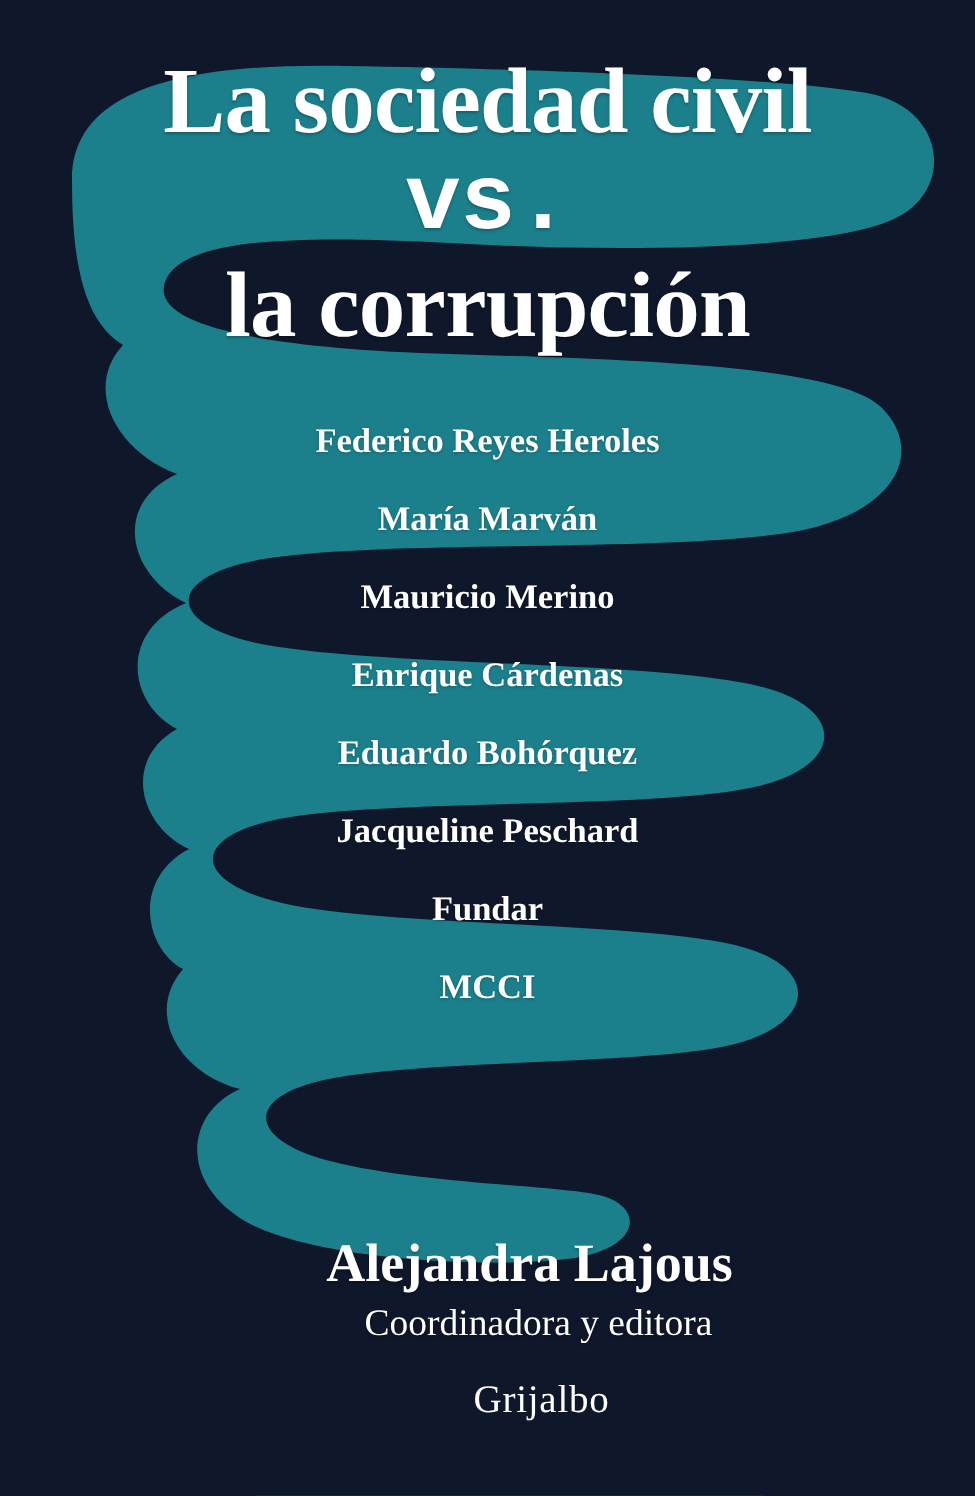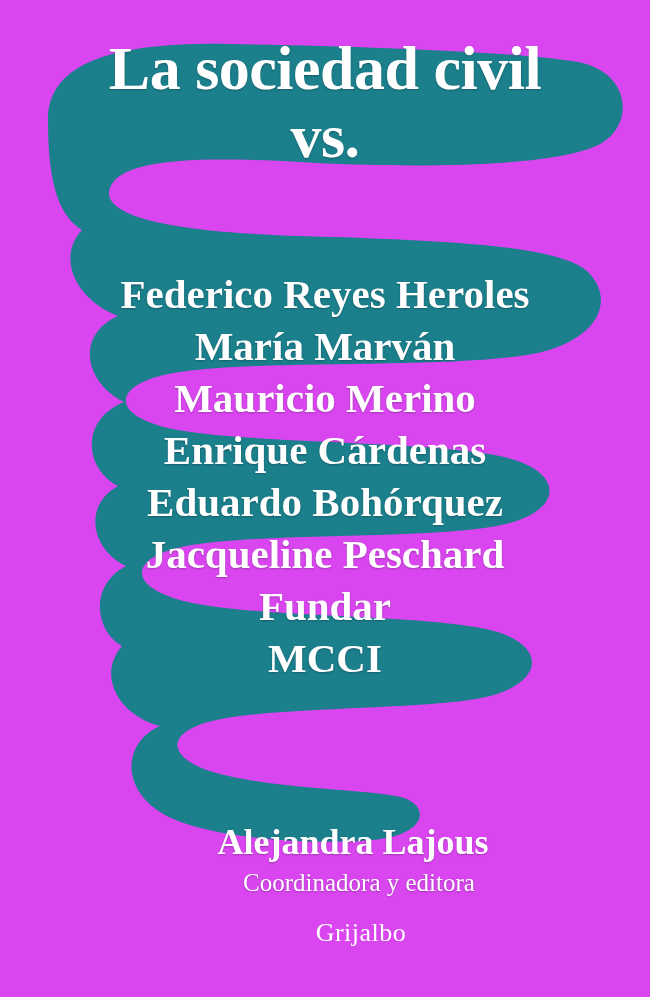--- a/index.html
+++ b/index.html
@@ -4,21 +4,21 @@
 <style>
   html, body {
     margin: 0;
     padding: 0;
     background: #2b2f31;
   }
   #cover {
     position: relative;
     width: 650px;
     height: 997px;
-    background: #d946ef;
+    background: #0f172a;
     overflow: hidden;
     font-family: "Liberation Serif", serif;
   }
   
   .spiral {
     position: absolute;
     left: 0;
     top: 0;
     width: 650px;
     height: 997px;
@@ -33,28 +33,28 @@
     color: #ffffff;
   }
   .title {
     top: 34px;
     font-size: 62px;
     line-height: 68px;
     font-weight: 700;
     letter-spacing: -0.5px;
     text-shadow: 0 1px 2px rgba(0,0,0,0.25);
   }
-  .title .line2 { display: block; }
+  .title .line2 { display: block; font-family: Liberation Mono, monospace; }
   .title .line3 { display: block; }
 
   .authors {
     top: 268px;
   }
   .author {
-    font-size: 41px;
+    font-size: 23px;
     line-height: 52px;
     font-weight: 700;
     text-shadow: 0 1px 2px rgba(0,0,0,0.25);
   }
 
   .coordinator {
     top: 820px;
     padding-left: 28px;
   }
   .coord-name {
@@ -115,20 +115,21 @@
                C84,468 80,420 124,402
                C86,384 74,336 118,316
                C76,300 56,258 82,230
                C56,214 48,176 48,120 Z"></path>
     </g>
   </svg>
 
   <div class="layer title">
     <span class="line1">La sociedad civil</span>
     <span class="line2">vs.</span>
+    <span class="line3">la corrupción</span>
   </div>
 
   <div class="layer authors">
     <div class="author">Federico Reyes Heroles</div>
     <div class="author">María Marván</div>
     <div class="author">Mauricio Merino</div>
     <div class="author">Enrique Cárdenas</div>
     <div class="author">Eduardo Bohórquez</div>
     <div class="author">Jacqueline Peschard</div>
     <div class="author">Fundar</div>

